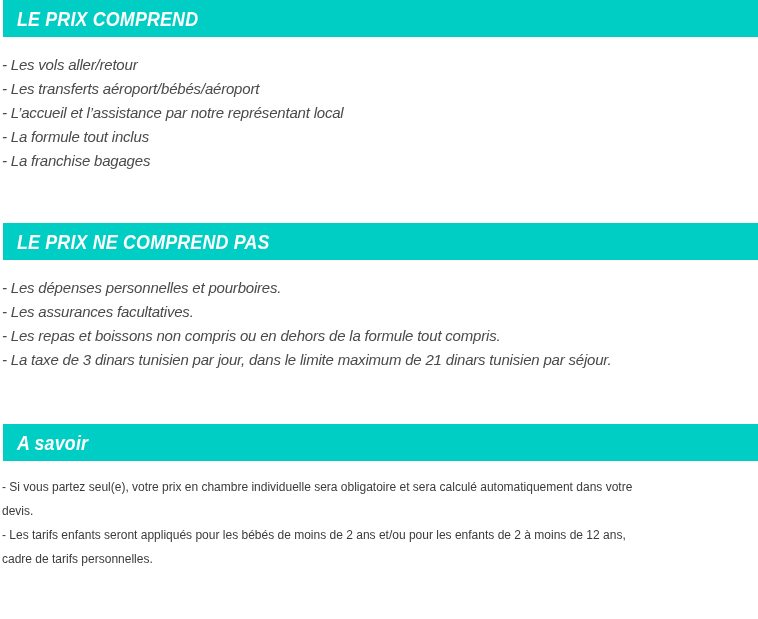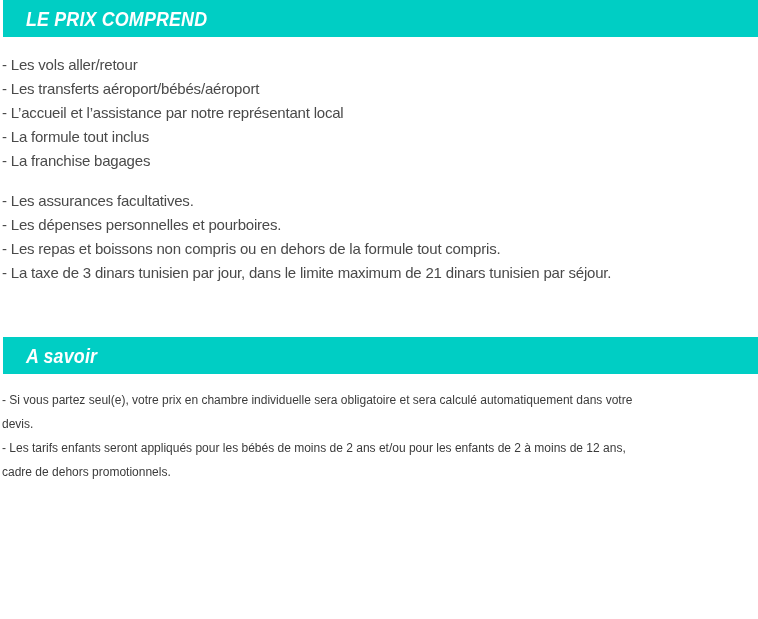--- a/index.html
+++ b/index.html
@@ -11,38 +11,39 @@
     font-family: "Liberation Sans", sans-serif;
     -webkit-font-smoothing: antialiased;
   }
   .section { display: block; }
   .bar {
     margin-left: 3px;
     height: 37px;
     background: #00cec4;
     display: flex;
     align-items: center;
-    padding-left: 23px;
+    padding-left: 14px;
     box-sizing: border-box;
   }
   .bar .title {
     margin: 0;
     color: #ffffff;
     font-size: 21px;
     font-style: italic;
     font-weight: bold;
     letter-spacing: 0.2px;
     transform: scaleX(0.85);
     transform-origin: left center;
     white-space: nowrap;
   }
   .items {
     margin: 16px 0 0 0;
     padding: 0 0 0 2px;
     list-style: none;
+    font-style: italic;
     font-size: 15px;
     letter-spacing: -0.2px;
     color: #4a4a4a;
   }
   .items li {
     height: 24px;
     line-height: 24px;
     white-space: nowrap;
   }
   .bar-excludes { margin-top: 50px; }
@@ -69,31 +70,34 @@
   <ul class="items">
     <li>- Les vols aller/retour</li>
     <li>- Les transferts aéroport/bébés/aéroport</li>
     <li>- L’accueil et l’assistance par notre représentant local</li>
     <li>- La formule tout inclus</li>
     <li>- La franchise bagages</li>
   </ul>
 </div>
 
 <div class="section">
+  <div class="bar bar-excludes">
+    <h2 class="title">LE PRIX NE COMPREND PAS</h2>
+  </div>
   <ul class="items">
+    <li>- Les dépenses personnelles et pourboires.</li>
     <li>- Les assurances facultatives.</li>
-    <li>- Les dépenses personnelles et pourboires.</li>
     <li>- Les repas et boissons non compris ou en dehors de la formule tout compris.</li>
     <li>- La taxe de 3 dinars tunisien par jour, dans le limite maximum de 21 dinars tunisien par séjour.</li>
   </ul>
 </div>
 
 <div class="section">
   <div class="bar bar-notes">
     <h2 class="title">A savoir</h2>
   </div>
   <div class="note">
     <div class="line">- Si vous partez seul(e), votre prix en chambre individuelle sera obligatoire et sera calculé automatiquement dans votre</div>
     <div class="line">devis.</div>
     <div class="line">- Les tarifs enfants seront appliqués pour les bébés de moins de 2 ans et/ou pour les enfants de 2 à moins de 12 ans,</div>
-    <div class="line">cadre de dehors promotionnels.</div>
+    <div class="line">cadre de tarifs personnelles.</div>
   </div>
 </div>
 
 </body></html>

